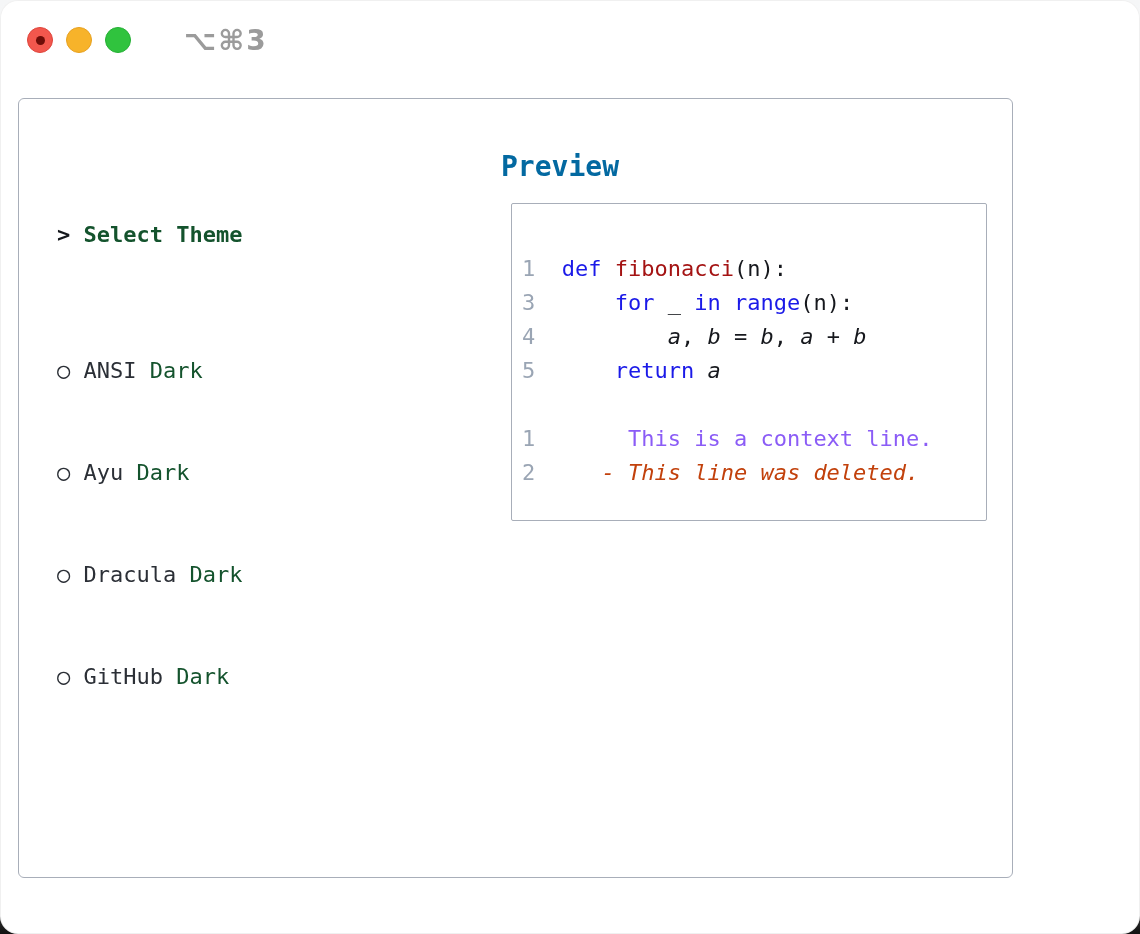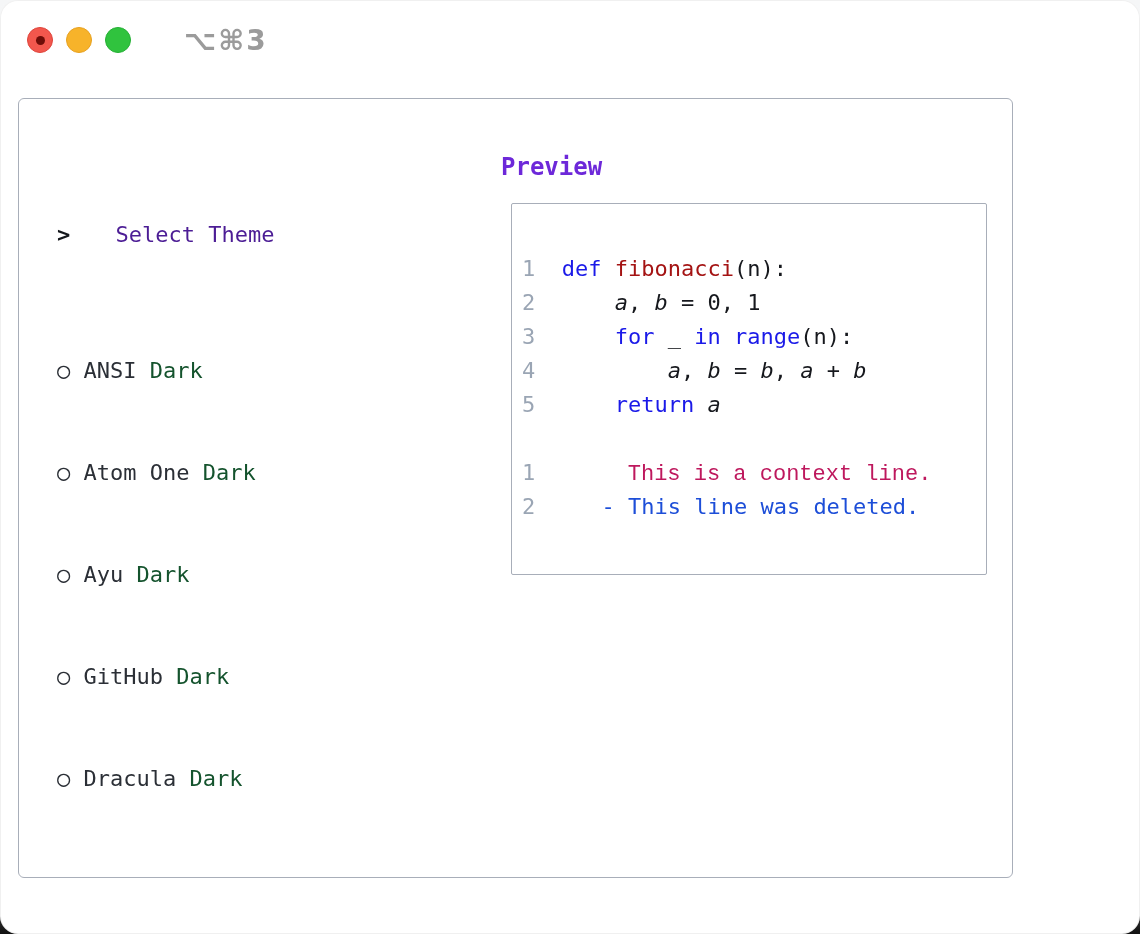--- a/index.html
+++ b/index.html
@@ -36,38 +36,38 @@
   
   .panel{
     position:absolute;left:18px;top:98px;width:995px;height:780px;
     border:1.5px solid #a8aeb9;border-radius:6px;background:#fff;box-sizing:border-box;
   }
   
   .leftcol{position:absolute;left:38px;top:51px;font-size:22px;line-height:34px;white-space:pre;}
   .row{height:34px;}
   .glyph{display:inline-block;width:2ch;color:#2b2f36;}
   .cursor{display:inline-block;width:2ch;color:#14171c;font-weight:bold;}
-  .picker-title{color:#4c1d95;font-weight:normal;margin-left:32px;}
+  .picker-title{color:#14532d;font-weight:bold;}
   .iname{color:#2b2f36;}
   .itag{color:#14532d;margin-left:1ch;}
   
-  .preview-title{position:absolute;left:482px;top:51px;font-size:24px;line-height:34px;font-weight:bold;color:#6d28d9;}
+  .preview-title{position:absolute;left:482px;top:51px;font-size:28px;line-height:34px;font-weight:bold;color:#0369a1;}
   .preview-box{
-    position:absolute;left:492px;top:104px;width:476px;height:372px;
+    position:absolute;left:492px;top:104px;width:476px;height:318px;
     border:1.5px solid #a8aeb9;border-radius:2px;box-sizing:border-box;
     padding:48px 0 0 10px;overflow:hidden;background:#fff;
   }
   .cl{height:34px;font-size:22px;line-height:34px;white-space:pre;}
   .ln{display:inline-block;width:1ch;margin-right:2ch;color:#9aa5b4;}
   .pl{color:#16181d;}
   .kw{color:#1b1ae8;}
   .fn{color:#a41313;}
   .var{color:#16181d;font-style:italic;}
-  .ctx{color:#be185d;font-family:Liberation Mono, monospace;}
-  .del{color:#1d4ed8;}
+  .ctx{color:#8b5cf6;}
+  .del{color:#c2410c;font-style:italic;}
   .add{color:#00b60b;}
 </style>
 </head>
 <body>
 
 <div class="window">
 
   <div class="titlebar">
     <div class="dot red">
         <div class="core"></div>
@@ -76,43 +76,41 @@
     <div class="dot green"></div>
     <div class="shortcut">⌥⌘3</div>
   </div>
 
   <div class="panel">
 
     <div class="leftcol">
       <div class="row"><span class="cursor">&gt;</span><span class="picker-title">Select Theme</span></div>
 
       <div class="row"><span class="glyph">○</span><span class="iname">ANSI</span><span class="itag">Dark</span></div>
-      <div class="row"><span class="glyph">○</span><span class="iname">Atom One</span><span class="itag">Dark</span></div>
       <div class="row"><span class="glyph">○</span><span class="iname">Ayu</span><span class="itag">Dark</span></div>
+      <div class="row"><span class="glyph">○</span><span class="iname">Dracula</span><span class="itag">Dark</span></div>
       <div class="row"><span class="glyph">○</span><span class="iname">GitHub</span><span class="itag">Dark</span></div>
-      <div class="row"><span class="glyph">○</span><span class="iname">Dracula</span><span class="itag">Dark</span></div>
       
       
       
       
       
       
 
       
       
       
 
       
     </div>
 
     <div class="preview-title">Preview</div>
 
     <div class="preview-box">
       <div class="cl"><span class="ln">1</span><span class="kw">def </span><span class="fn">fibonacci</span><span class="pl">(n):</span></div>
-      <div class="cl"><span class="ln">2</span><span class="pl">    </span><span class="var">a</span><span class="pl">, </span><span class="var">b</span><span class="pl"> = 0, 1</span></div>
       <div class="cl"><span class="ln">3</span><span class="pl">    </span><span class="kw">for</span><span class="pl"> _ </span><span class="kw">in</span><span class="pl"> </span><span class="kw">range</span><span class="pl">(n):</span></div>
       <div class="cl"><span class="ln">4</span><span class="pl">        </span><span class="var">a</span><span class="pl">, </span><span class="var">b</span><span class="pl"> = </span><span class="var">b</span><span class="pl">, </span><span class="var">a</span><span class="pl"> + </span><span class="var">b</span></div>
       <div class="cl"><span class="ln">5</span><span class="pl">    </span><span class="kw">return</span><span class="pl"> </span><span class="var">a</span></div>
       <div class="cl"></div>
       <div class="cl"><span class="ln">1</span><span class="ctx">     This is a context line.</span></div>
       <div class="cl"><span class="ln">2</span><span class="del">   - This line was deleted.</span></div>
     </div>
 
   </div>
 </div>

